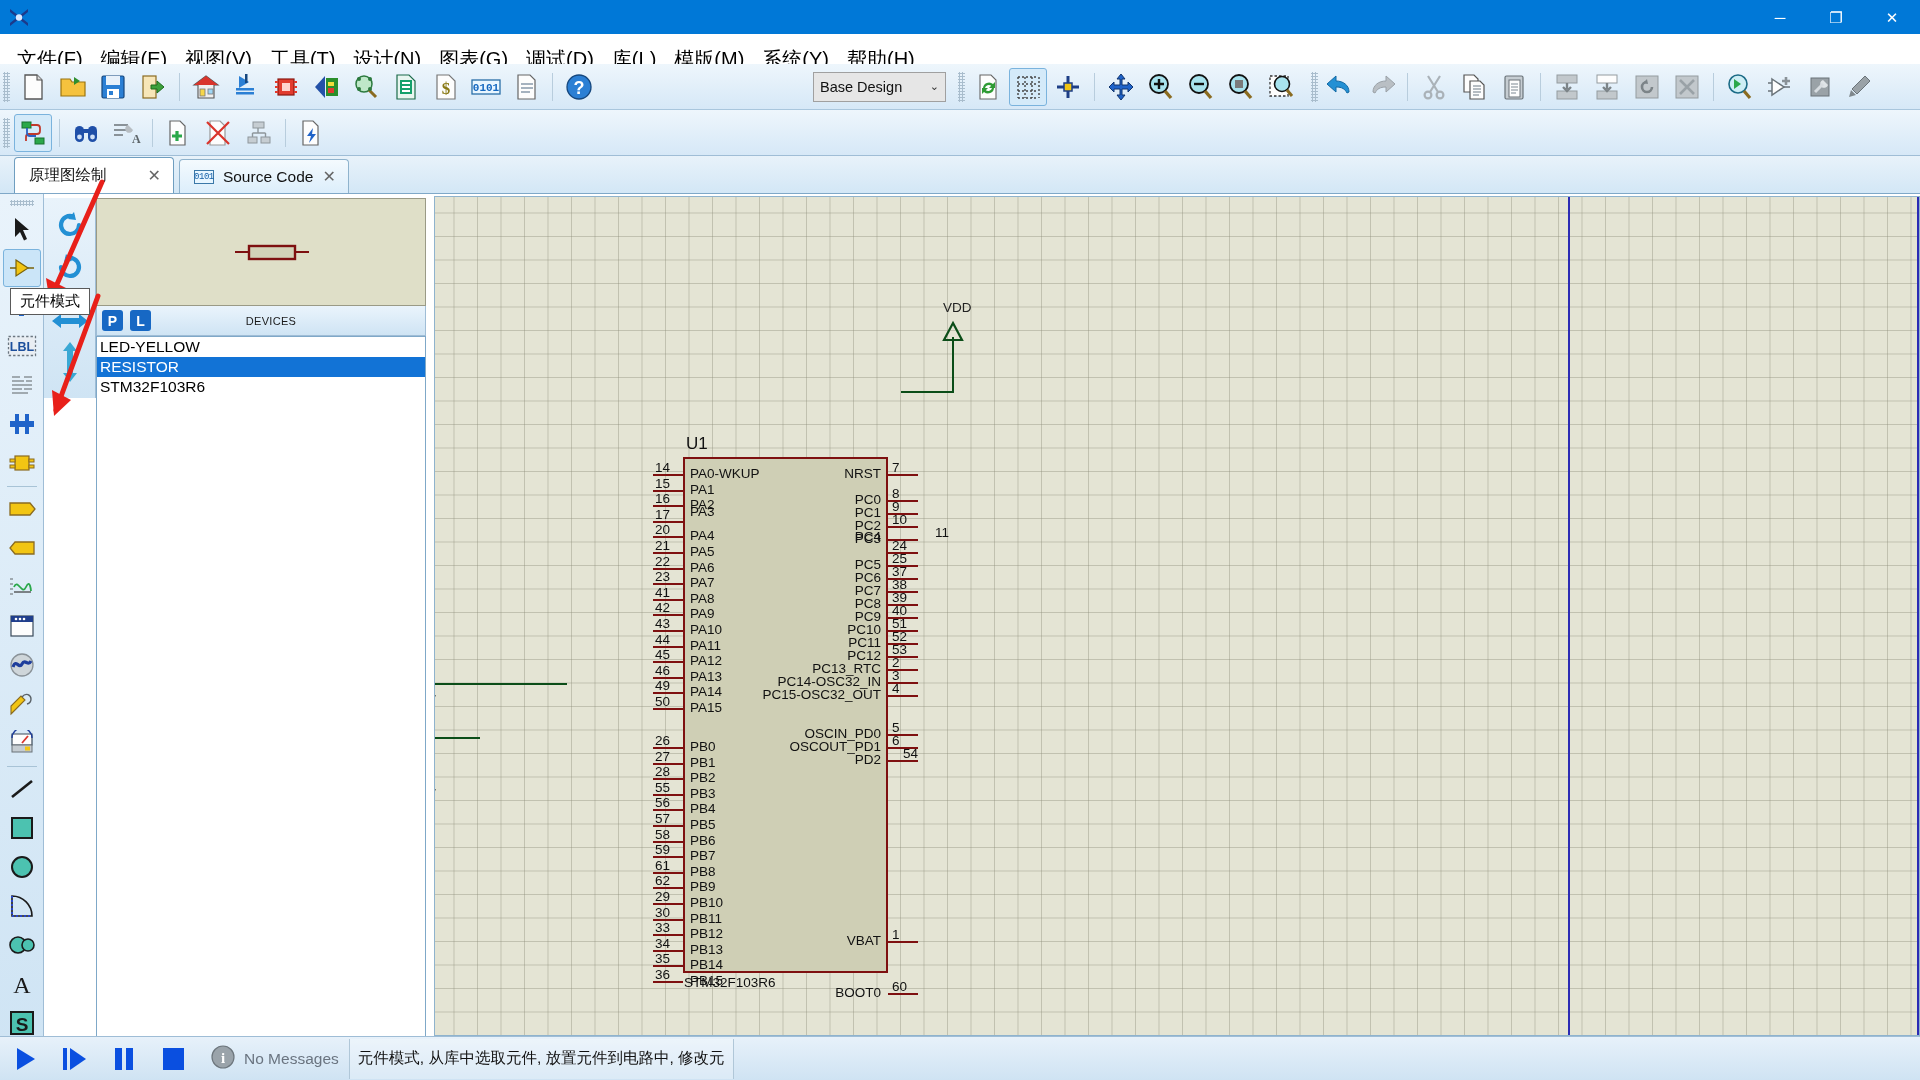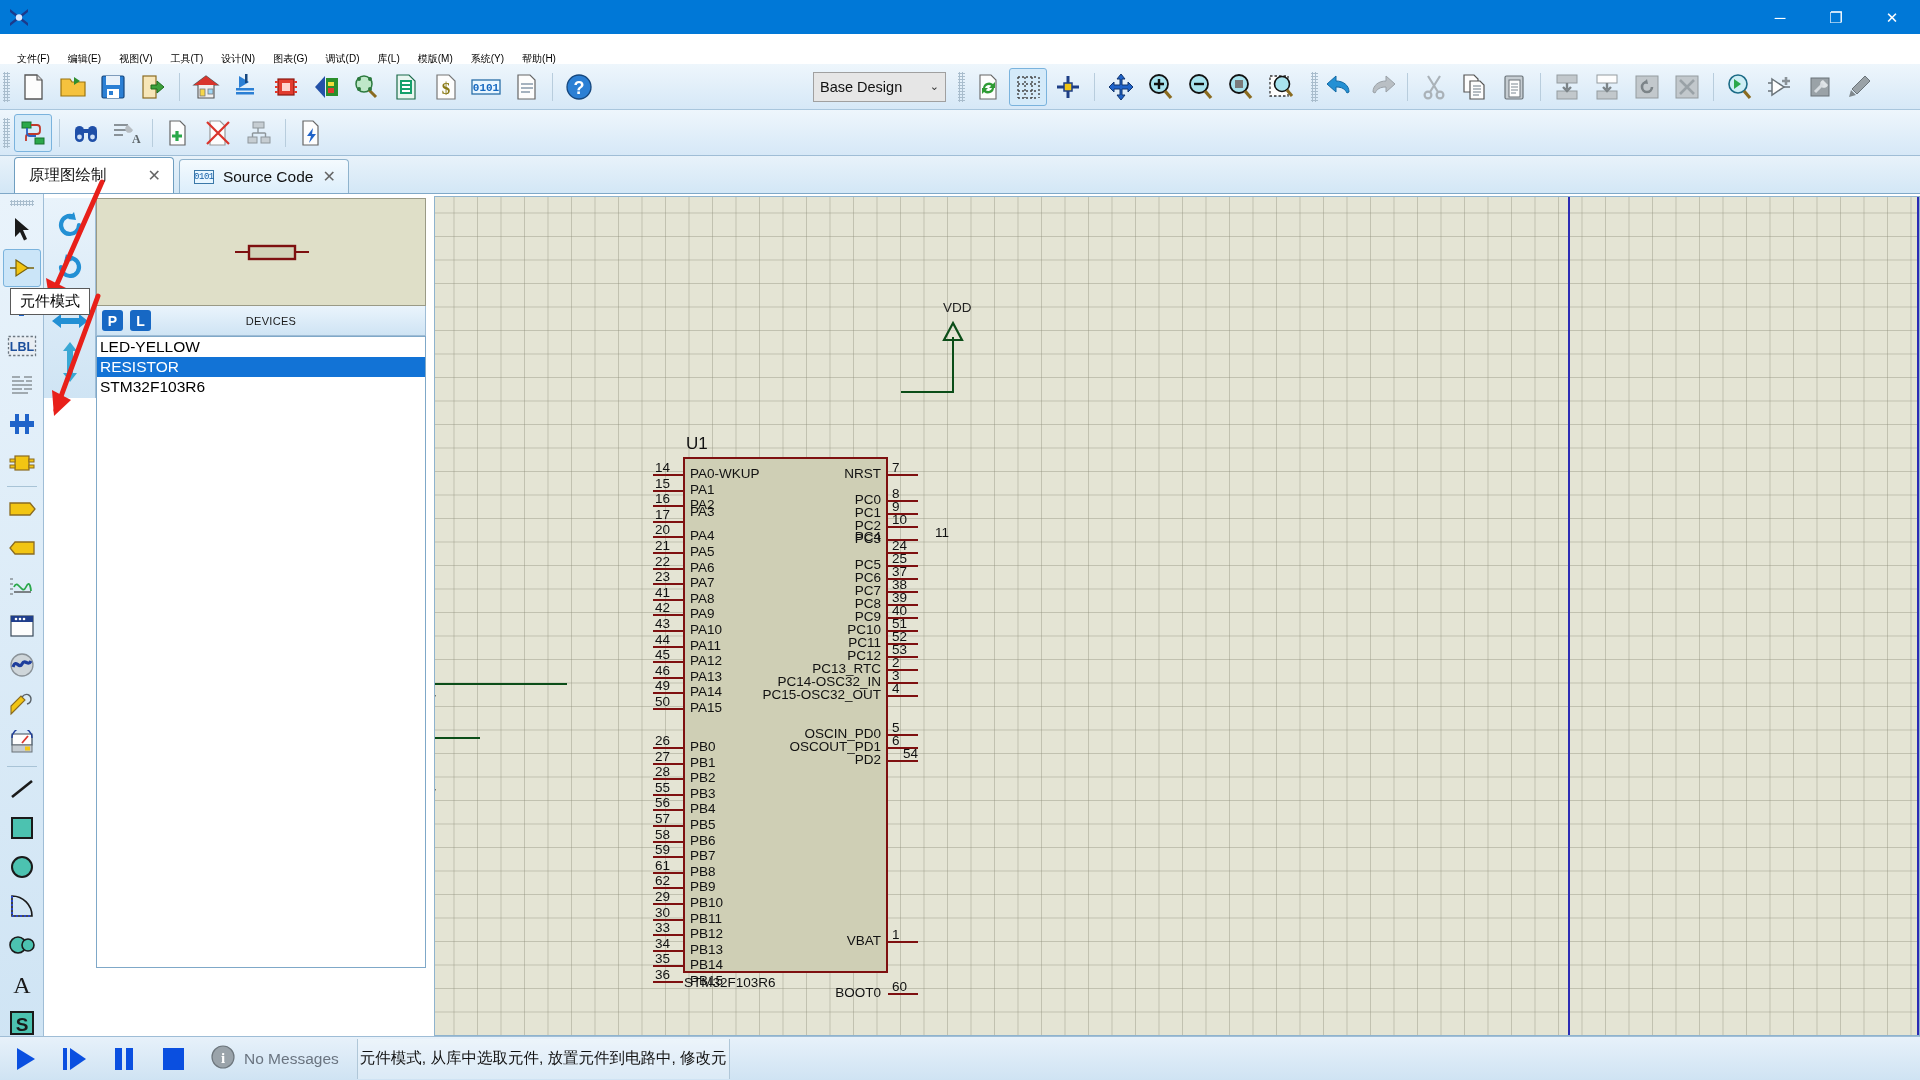--- a/index.html
+++ b/index.html
@@ -27,21 +27,21 @@
     width: 56px; height: 34px; display: flex; align-items: center; justify-content: center;
     color: #ffffff; font-size: 15px; line-height: 1;
   }
 
   
   .menubar {
     position: absolute; top: 34px; left: 0; width: 1920px; height: 30px;
     background: #ffffff; display: flex; align-items: center; padding-left: 8px;
   }
   .menu-item {
-    font-size: 10px; color: #000; padding: 3px 9px; white-space: nowrap; margin-top: 20px;
+    font-size: 20px; color: #000; padding: 3px 9px; white-space: nowrap; margin-top: 20px;
   }
 
   
   .toolbar {
     position: absolute; left: 0; width: 1920px;
     background: linear-gradient(#eef6fc, #d6e8f7);
     border-bottom: 1px solid #a9c6dd;
     display: flex; align-items: center;
   }
   .toolbar.row1 { top: 64px; height: 46px; }
@@ -121,21 +121,21 @@
   .pl-badge {
     width: 21px; height: 21px; background: #1768c4; color: #fff;
     font-size: 14px; font-weight: bold; display: flex; align-items: center;
     justify-content: center; border-radius: 3px; margin-left: 5px; flex: none;
   }
   .panel-hdr .hdr-title {
     flex: 1; text-align: center; font-size: 11px; color: #1a1a1a;
     letter-spacing: .3px; padding-right: 34px;
   }
   .devlist {
-    position: absolute; left: 96px; top: 336px; width: 330px; height: 632px;
+    position: absolute; left: 96px; top: 336px; width: 330px; height: 744px;
     background: #ffffff; border: 1px solid #7fa8c8; overflow: hidden;
   }
   .dev-item {
     height: 20px; line-height: 20px; font-size: 15.5px; color: #000;
     padding-left: 3px; white-space: nowrap;
   }
   .dev-item.selected { background: #1273d6; color: #ffffff; }
 
   
   .canvas-wrap {
@@ -185,22 +185,22 @@
   }
   .anim-btn {
     width: 46px; height: 40px; display: flex; align-items: center; justify-content: center;
     border: 1px solid transparent; border-radius: 3px; margin-left: 3px; flex: none;
   }
   .status-msgbox {
     display: flex; align-items: center; gap: 8px; margin-left: 14px; flex: none;
   }
   .status-msg-text { font-size: 15.5px; color: #6a7480; white-space: nowrap; }
   .status-pane {
-    margin-left: 18px; height: 40px; display: flex; align-items: center;
-    padding: 0 2px; border-left: 1px solid #b0c7d8; border-right: 1px solid #b0c7d8;
+    margin-left: 10px; height: 40px; display: flex; align-items: center;
+    padding: 0 8px; border-left: 1px solid #b0c7d8; border-right: 1px solid #b0c7d8;
     background: rgba(255,255,255,.25);
   }
   .status-pane-text { font-size: 15.5px; color: #111; white-space: nowrap; }
 </style>
 </head>
 <body>
 
 <div id="app">
 
   <div class="titlebar">

